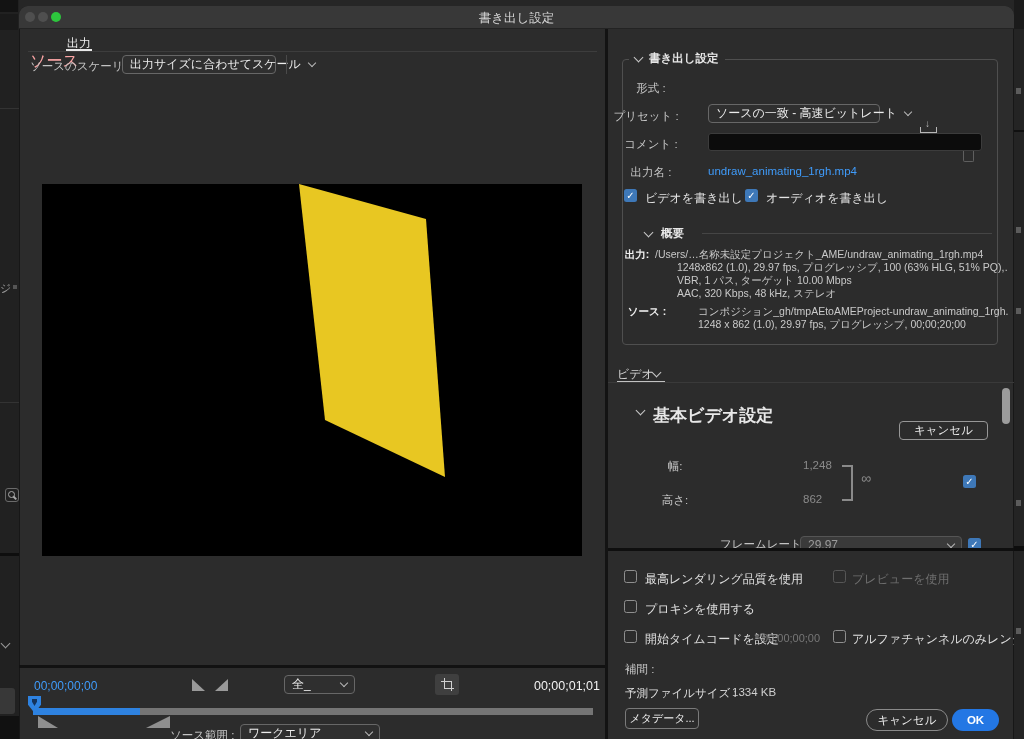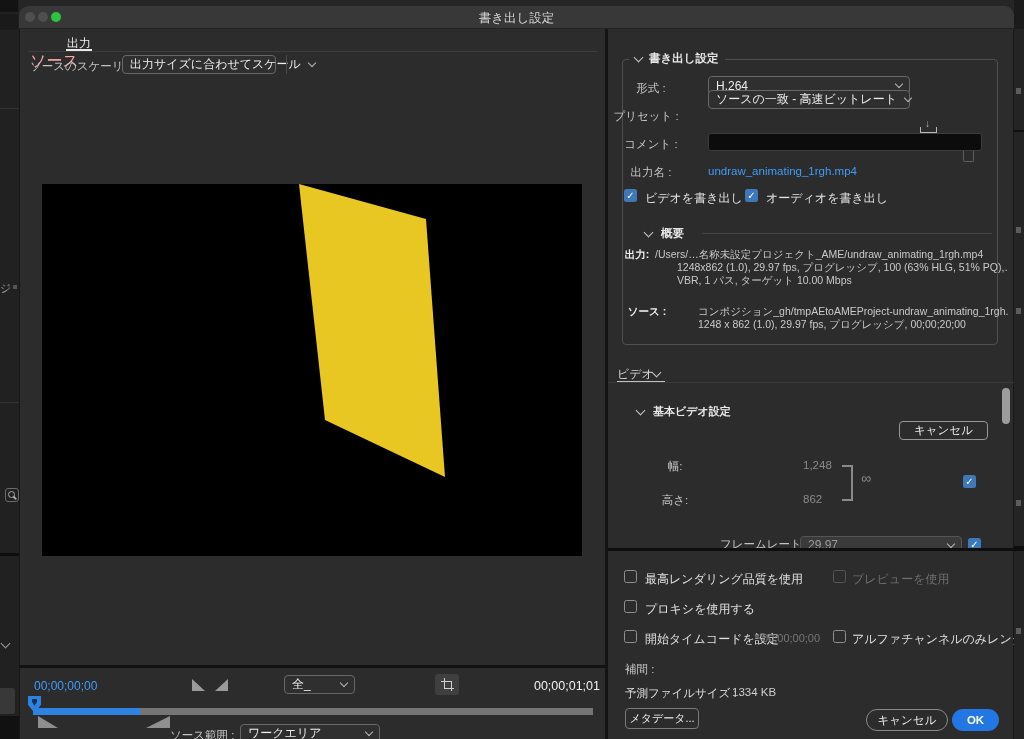--- a/index.html
+++ b/index.html
@@ -98,27 +98,23 @@
     </svg>
   </div>
 
   <div class="a" style="left:622px;top:59px;width:376px;height:286px;border:1px solid #4f4f4f;border-radius:4px"></div>
   <div class="a" style="left:629px;top:51px;background:#2c2c2c;padding:0 6px;display:flex;align-items:center;gap:7px">
     <span class="sx" style="margin-top:-3px"></span>
     <span class="bold white" style="font-size:11.5px">書き出し設定</span>
   </div>
 
   <div class="a lbl lblr" style="left:600px;top:81px;width:102px">形式 :</div>
-  <div class="a dd" style="left:708px;top:76px;width:202px;height:19px">
-    <span>H.264</span>
-    <span class="chev"></span>
-  </div>
 
   <div class="a lbl lblr" style="left:590px;top:109px;width:112px">プリセット :</div>
-  <div class="a dd" style="left:708px;top:90px;width:202px;height:19px">
+  <div class="a dd" style="left:708px;top:104px;width:172px;height:19px">
     <span>ソースの一致 - 高速ビットレート</span>
     <span class="chev"></span>
   </div>
   <div class="a save-ic" style="left:920px;top:105px">↓</div>
   <div class="a folder-ic" style="left:942px;top:105px"></div>
   <div class="a trash-ic" style="left:963px;top:105px"></div>
 
   <div class="a lbl lblr" style="left:600px;top:137px;width:102px">コメント :</div>
   <div class="a" style="left:708px;top:133px;width:274px;height:18px;background:#0c0c0c;border:1px solid #3c3c3c;border-radius:3px;color:#ddd;font-size:11px;padding:0 4px"></div>
 
@@ -131,33 +127,34 @@
   <div class="a lbl" style="left:766px;top:190px;color:#e4e4e4;font-size:12px">オーディオを書き出し</div>
 
   <div class="a sx" style="left:645px;top:229px"></div>
   <div class="a bold white" style="left:661px;top:226px;font-size:11.5px">概要</div>
   <div class="a" style="left:702px;top:233px;width:290px;height:1px;background:#454545"></div>
 
   <div class="a sum bold lblr" style="left:600px;top:248px;width:74px;color:#f0f0f0">出力:</div>
   <div class="a sum" style="left:655px;top:248px;width:332px">/Users/…名称未設定プロジェクト_AME/undraw_animating_1rgh.mp4</div>
   <div class="a sum" style="left:677px;top:261px;width:332px">1248x862 (1.0), 29.97 fps, プログレッシブ, 100 (63% HLG, 51% PQ),…</div>
   <div class="a sum" style="left:677px;top:274px;width:332px">VBR, 1 パス, ターゲット 10.00 Mbps</div>
+  <div class="a sum" style="left:677px;top:287px;width:332px">AAC, 320 Kbps, 48 kHz, ステレオ</div>
 
   <div class="a sum bold lblr" style="left:600px;top:305px;width:94px;color:#f0f0f0">ソース :</div>
   <div class="a sum" style="left:698px;top:305px;width:311px">コンポジション_gh/tmpAEtoAMEProject-undraw_animating_1rgh.aep</div>
   <div class="a sum" style="left:698px;top:318px;width:311px">1248 x 862 (1.0), 29.97 fps, プログレッシブ, 00;00;20;00</div>
 
   <div class="a" style="left:617px;top:366px;color:#d6d6d6;font-size:12px">ビデオ</div>
   <div class="a sx" style="left:653px;top:369px"></div>
   <div class="a" style="left:617px;top:381px;width:48px;height:2px;background:#c2c2c2"></div>
   <div class="a" style="left:608px;top:382px;width:406px;height:1px;background:#3a3a3a"></div>
   <div class="a" style="left:1002px;top:388px;width:8px;height:36px;background:#9c9c9c;border-radius:4px"></div>
 
   <div class="a sx" style="left:637px;top:407px"></div>
-  <div class="a bold white" style="left:653px;top:404px;font-size:11px">基本ビデオ設定</div>
+  <div class="a bold white" style="left:653px;top:404px;font-size:17px">基本ビデオ設定</div>
   <div class="a btn" style="left:899px;top:421px;width:89px;height:19px;border:1px solid #979797;border-radius:4px;font-size:11.5px">キャンセル</div>
 
   <div class="a lbl lblr" style="left:640px;top:459px;width:70px">幅:</div>
   <div class="a" style="left:803px;top:459px;color:#8a8a8a;font-size:11.5px">1,248</div>
   <div class="a lbl lblr" style="left:640px;top:493px;width:70px">高さ:</div>
   <div class="a" style="left:803px;top:493px;color:#8a8a8a;font-size:11.5px">862</div>
   <div class="a" style="left:851px;top:465px;width:2px;height:36px;background:#8a8a8a"></div>
   <div class="a" style="left:842px;top:465px;width:9px;height:2px;background:#8a8a8a"></div>
   <div class="a" style="left:842px;top:499px;width:9px;height:2px;background:#8a8a8a"></div>
   <div class="a" style="left:861px;top:470px;color:#8a8a8a;font-size:14px">∞</div>

